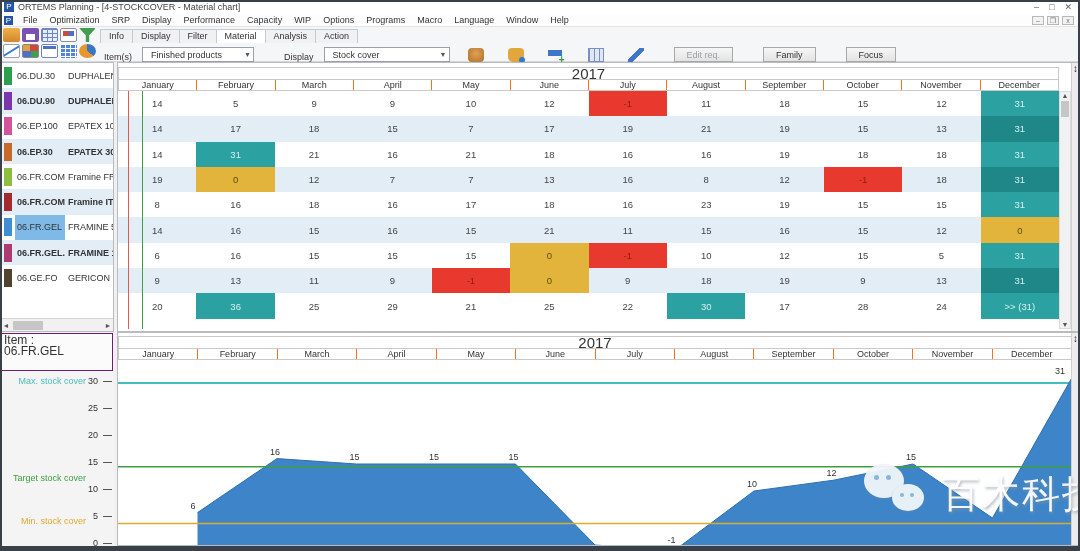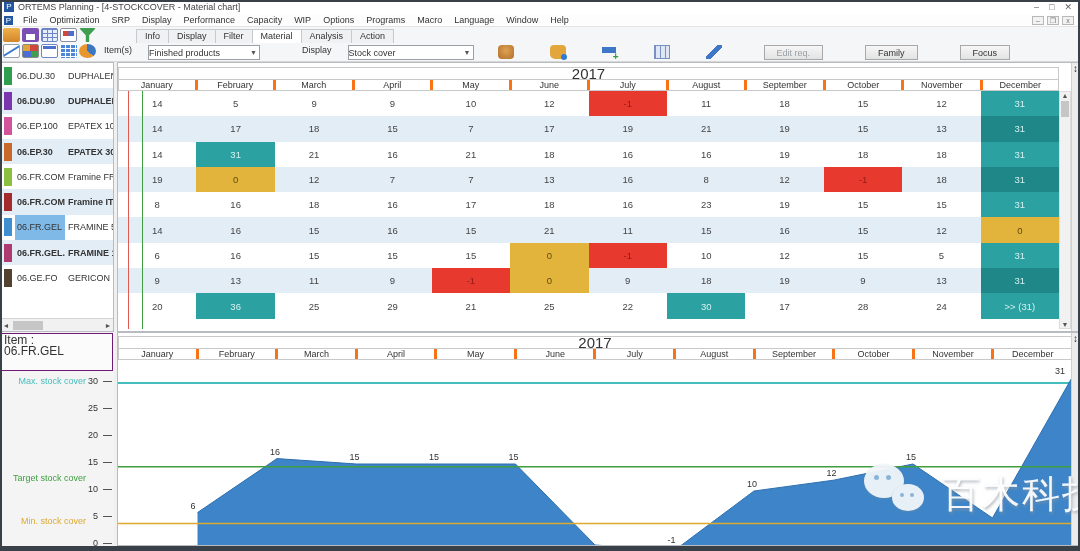--- a/index.html
+++ b/index.html
@@ -33,26 +33,26 @@
   .i-planning-board::after { content:''; position:absolute; left:2px; top:2px; width:11px; height:5px; background:linear-gradient(90deg,#d04a3a 0 45%,#4a6fd0 55% 100%); }
   .i-filter-funnel { background:#3f9e4f; clip-path:polygon(0 0,100% 0,60% 52%,60% 100%,40% 100%,40% 52%); }
   .i-trend-chart { background:#fff; border:1px solid #98a0a8; overflow:hidden; }
   .i-trend-chart::after { content:''; position:absolute; left:-2px; right:-2px; top:5px; height:2px; background:#3a7bd0; transform:rotate(-32deg); }
   .i-resource-grid { background:conic-gradient(#d0483a 0 25%,#3f9e4f 0 50%,#4a6fd0 0 75%,#e0a23a 0); border:1px solid #888; }
   .i-window-layout { background:#fff; border:1px solid #6e86c8; }
   .i-window-layout::before { content:''; position:absolute; left:1px; right:1px; top:1px; height:3px; background:#4a6fd0; }
   .i-table-grid { background:#4d86d8; background-image:repeating-linear-gradient(#fff 0 1px,transparent 1px 4px),repeating-linear-gradient(90deg,#fff 0 1px,transparent 1px 5px); }
   .i-pie-chart { border-radius:50%; background:conic-gradient(#3a77c2 0 130deg,#e8962e 0); }
 
-  .tabstrip { position:absolute; left:100px; top:2px; display:flex; align-items:flex-end; height:14px;margin-left:36px; }
+  .tabstrip { position:absolute; left:100px; top:2px; display:flex; align-items:flex-end; height:14px; }
   .tab { padding:1px 8px 2px; font-size:9px; color:#333; border:1px solid #c6cacd; border-bottom:none; background:#f0f1f2; margin-right:-1px; cursor:default; }
   .tab.active { background:#fff; position:relative; z-index:2; }
 
-  .controls { position:absolute; left:104px; top:18px; right:4px; height:17px; display:flex; align-items:flex-start; font-size:9px; color:#333; gap:16px; }
-  .dd { display:flex; align-items:center; border:1px solid #9aa0a6; background:#fff; height:15px; padding:0 2px 0 0; }
+  .controls { position:absolute; left:104px; top:18px; right:4px; height:17px; display:flex; align-items:flex-end; font-size:9px; color:#333; gap:10px; }
+  .dd { display:flex; align-items:center; border:1px solid #9aa0a6; background:#fff; height:15px; padding:0 2px 0 8px; }
   .dd .val { white-space:nowrap; }
   .dd .arrow { margin-left:auto; padding-left:4px; color:#555; font-size:7px; }
   .dd-items { width:112px; }
   .dd-display { width:126px; margin-right:8px; }
   .mid-ic { width:16px; height:14px; position:relative; flex:0 0 auto; }
   .i-jar { background:radial-gradient(circle at 50% 40%,#dfa254,#b0702a); border-radius:4px; }
   .i-db { background:#e2a63c; border-radius:4px 4px 5px 5px; }
   .i-db::after { content:''; position:absolute; right:-1px; bottom:-1px; width:6px; height:6px; border-radius:50%; background:#2d7bd4; }
   .i-add-bar { background:none; }
   .i-add-bar::before { content:''; position:absolute; left:0; top:2px; width:14px; height:6px; background:#3e76c8; }
@@ -77,21 +77,21 @@
   .dscell { flex:1; padding-left:3px; overflow:hidden; white-space:nowrap; }
   .hscroll { position:absolute; left:0; right:0; bottom:0; height:13px; background:#f1f1f1; border-top:1px solid #d4d4d4; display:flex; align-items:center; font-size:7px; color:#555; }
   .hs-thumb { width:30px; height:9px; background:#c6c6c6; margin-left:2px; }
   .hs-btn { width:10px; text-align:center; }
   .hs-right { margin-left:auto; }
 
   .table-panel { position:absolute; left:117px; top:62px; width:963px; height:270px; background:#fff; border:1px solid #b8bcc0; }
   .t-inner { position:absolute; left:0; top:4px; width:941px; }
   .yearband { height:12px; border:1px solid #c9c9c9; border-bottom:none; font-size:15px; color:#333; text-align:center; line-height:12px; background:#fff; }
   .monthrow { display:flex; height:12px; border:1px solid #c9c9c9; font-size:9px; color:#333; }
-  .mcell { flex:1; text-align:center; line-height:11px; border-left:3px solid #f97316; overflow:hidden; }
+  .mcell { flex:1; text-align:center; line-height:11px; border-left:1px solid #f97316; overflow:hidden; }
   .mcell:first-child { border-left:none; }
   .grow { display:flex; height:25.3px; }
   .grow.stripe { background:#e3edf6; }
   .gcell { flex:1; display:flex; align-items:center; justify-content:center; font-size:9.5px; color:#444; }
   .gcell.c-red { background:#e8392e; color:#8f1d15; }
   .gcell.c-yellow { background:#e3b43c; color:#5c4a12; }
   .gcell.c-teal { background:#2ba1a1; color:#d5f0f0; }
   .grow.stripe .gcell.c-teal { background:#1f8787; }
   .vline-red { position:absolute; left:10px; top:28px; bottom:2px; width:1px; background:#e05a52; }
   .vline-green { position:absolute; left:24px; top:28px; bottom:2px; width:1px; background:#3f9e3f; }

